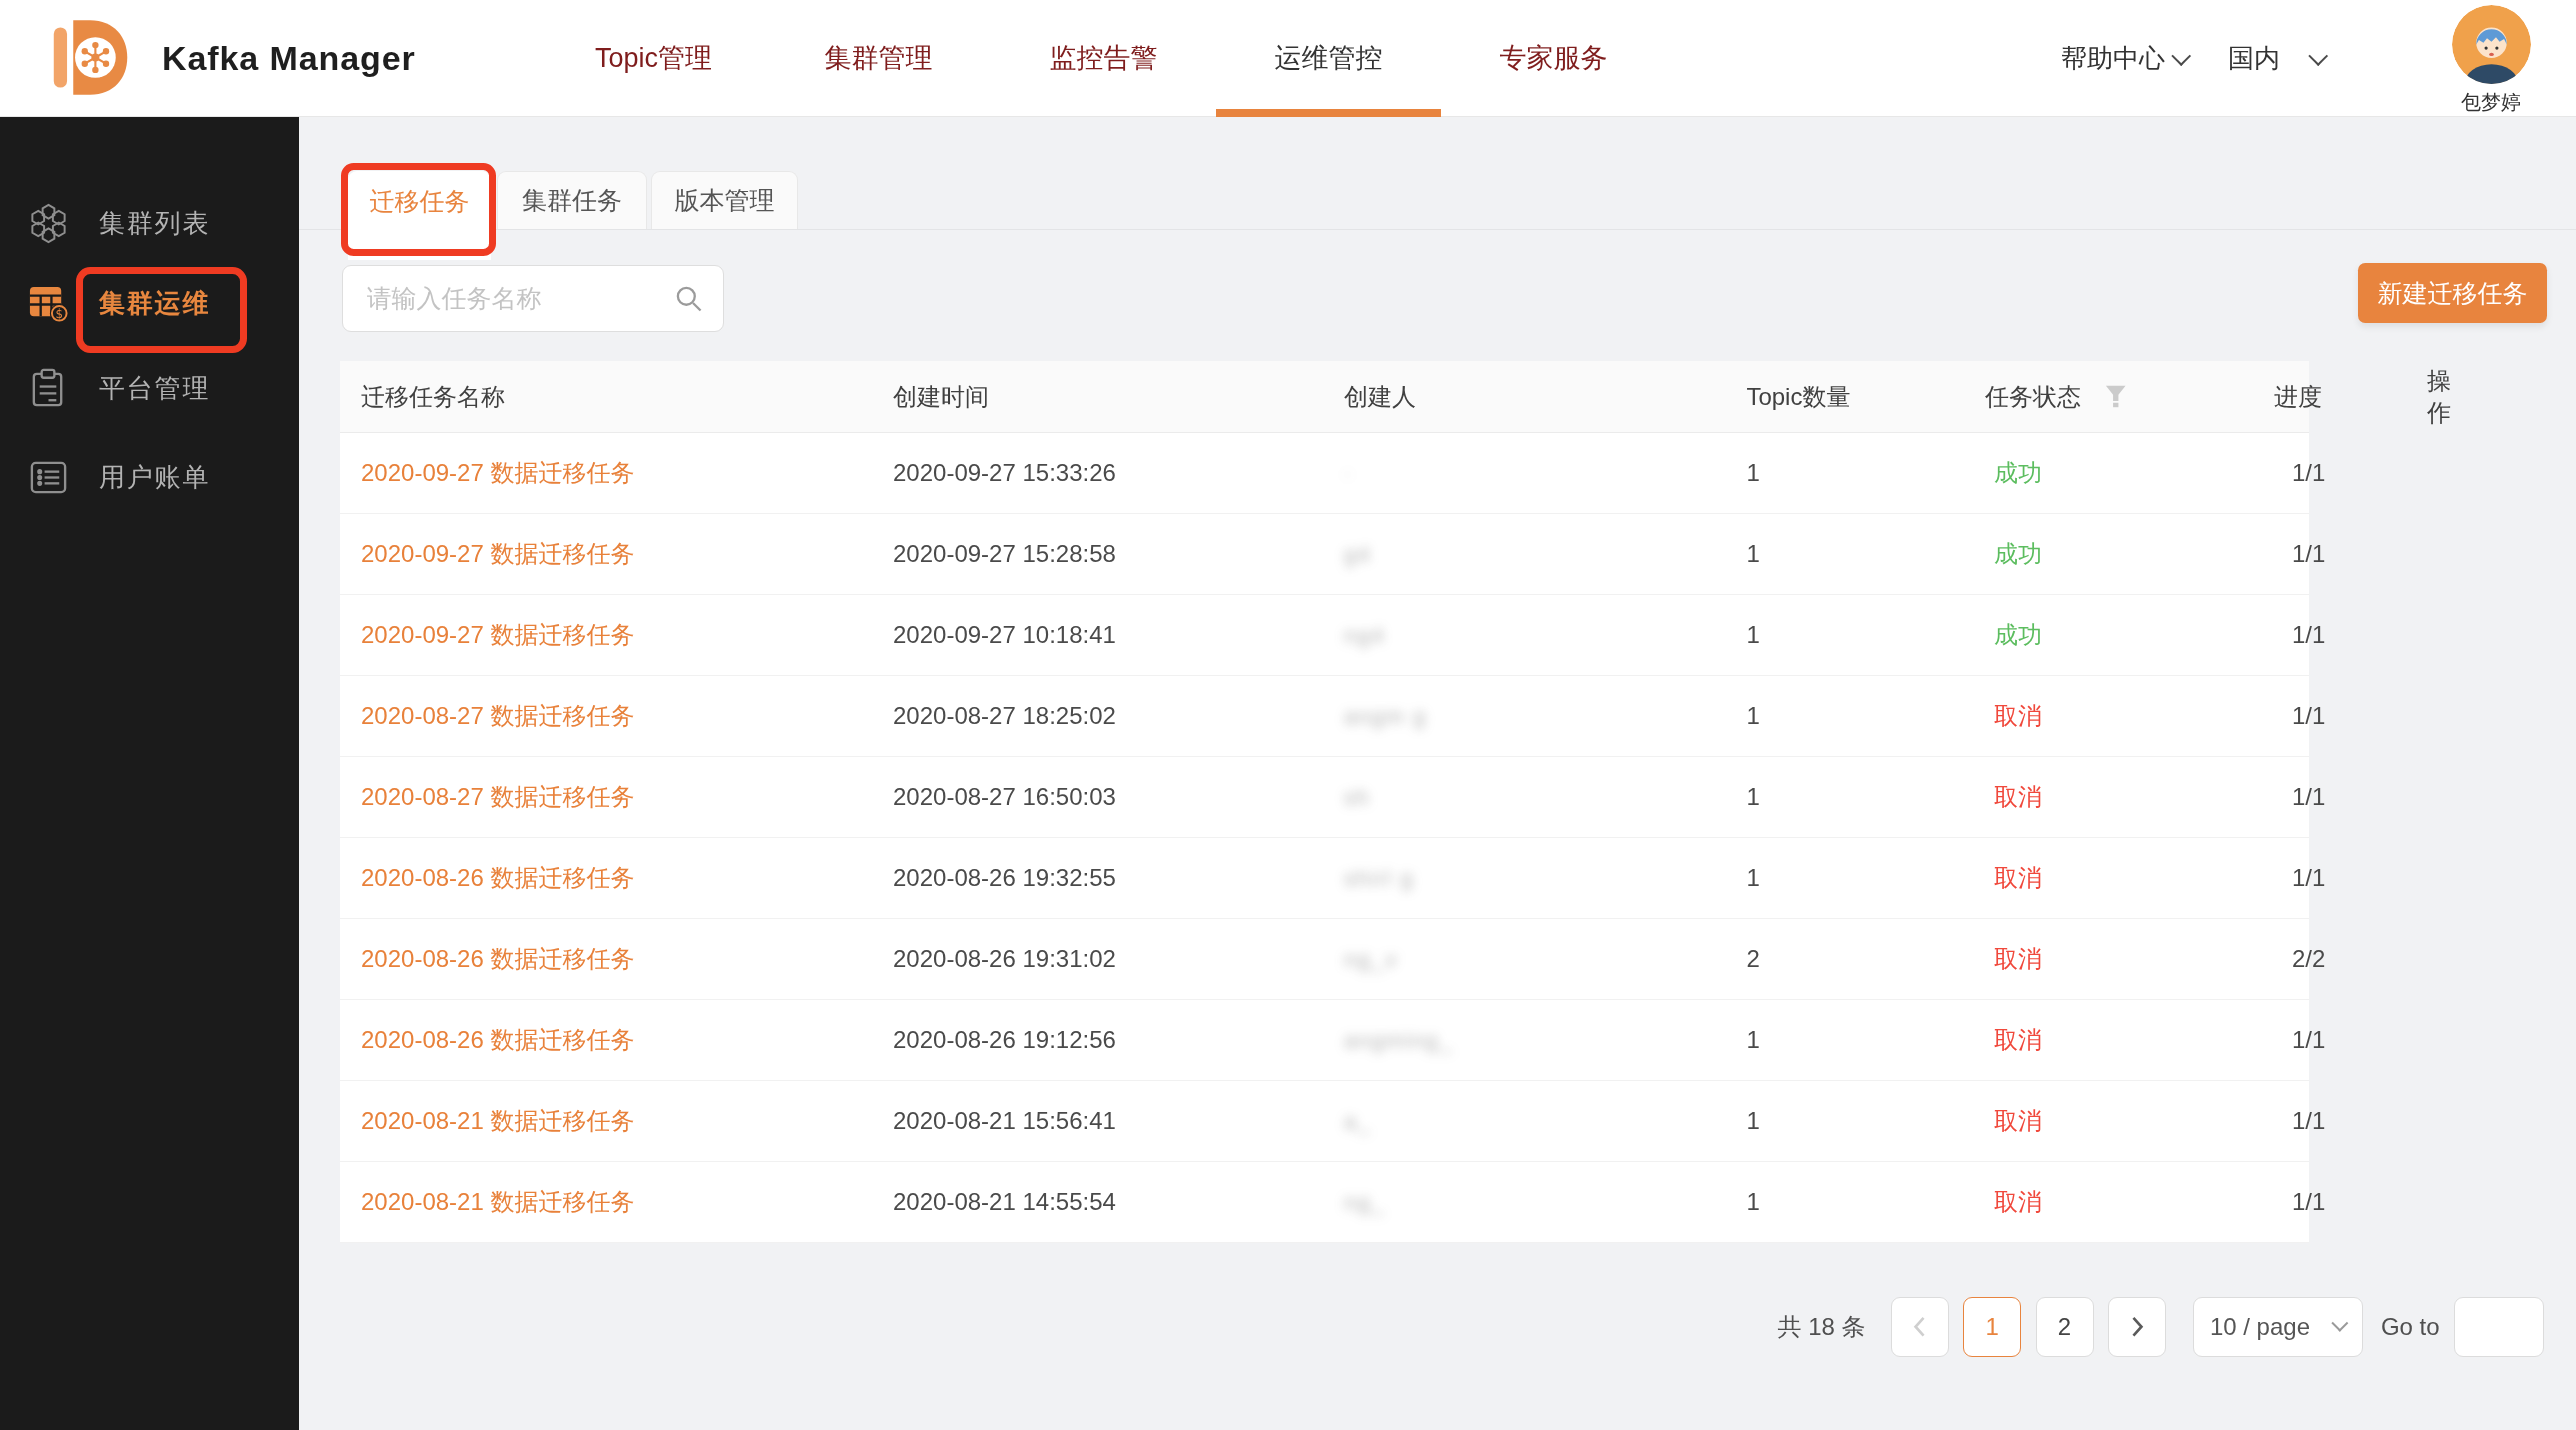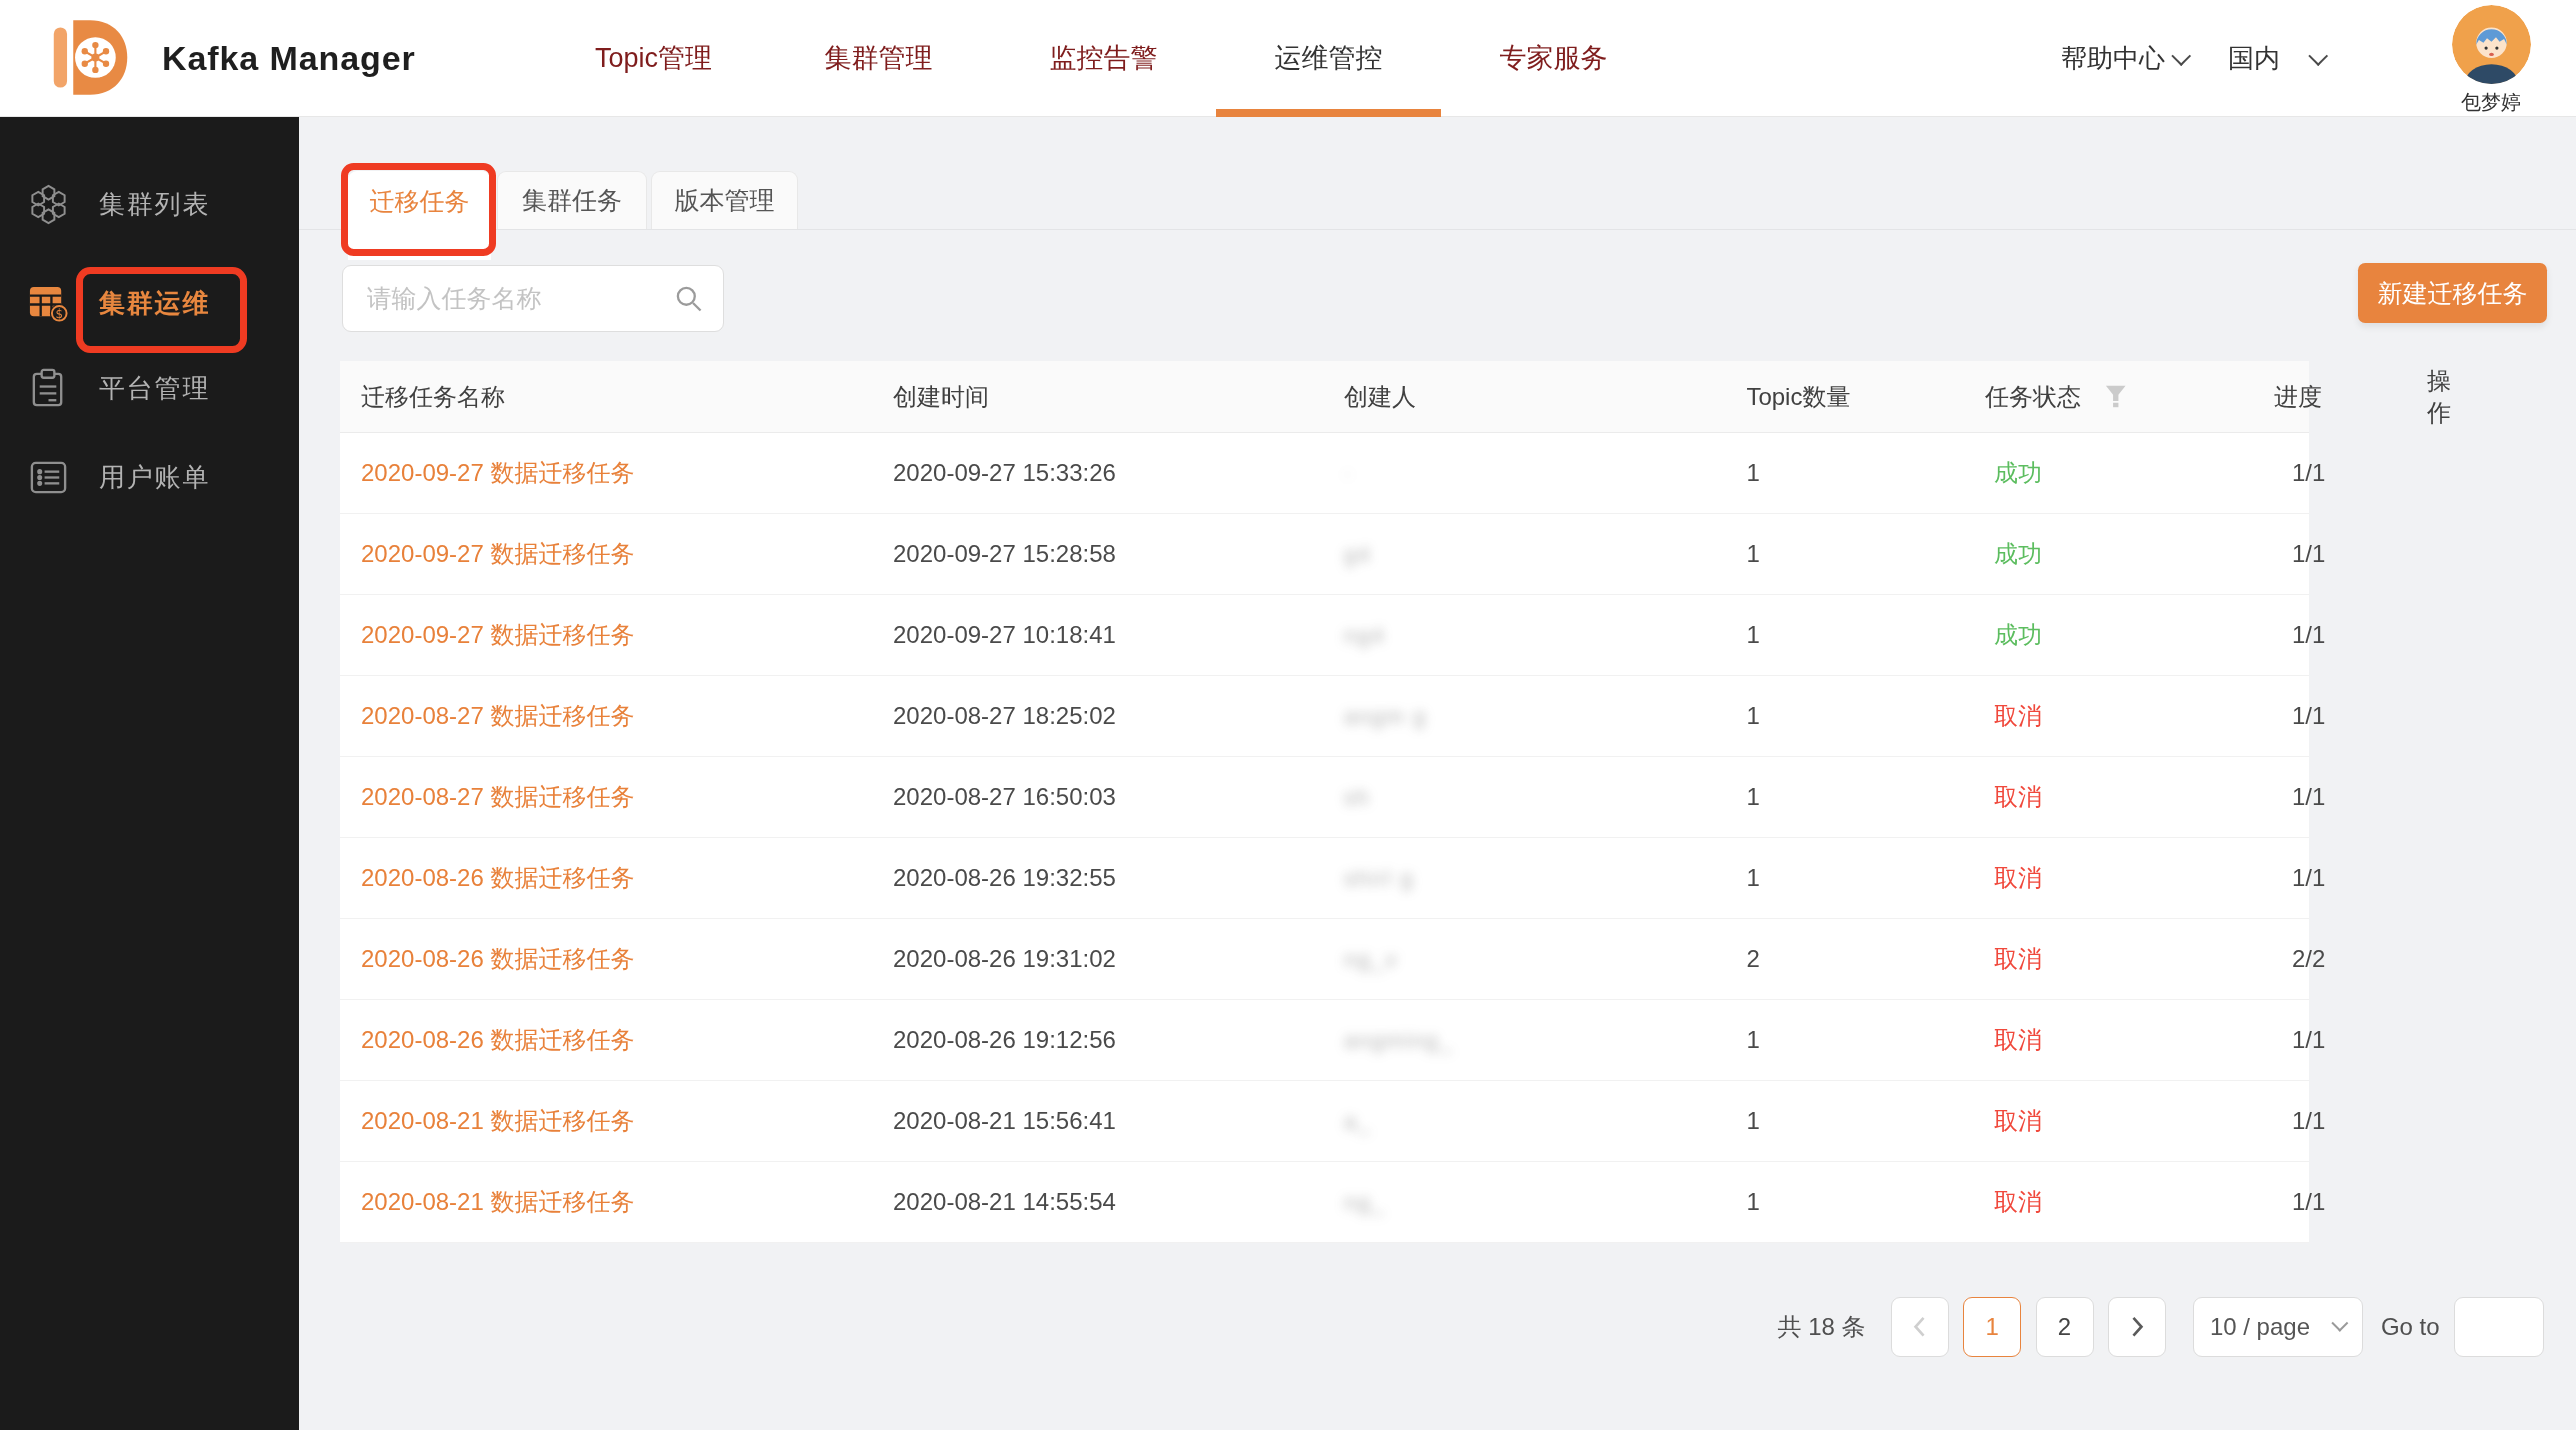--- a/index.html
+++ b/index.html
@@ -192,21 +192,21 @@
             <circle cx="50" cy="48" r="1.8" fill="#333"></circle>
           <ellipse cx="44" cy="55" rx="2.6" ry="1.8" fill="#d8604f"></ellipse>
         </g>
       </svg>
     </span>
     <div class="user-name">包梦婷</div>
   </div>
 </div>
 
 <div class="sidebar">
-  <div class="side-item" style="top:44px;">
+  <div class="side-item" style="top:63px;">
     <span class="side-icon">
       <svg width="43" height="43" viewBox="0 0 44 44" fill="none" stroke="#8f8f8f" stroke-width="2">
         <g>
           <path d="M22 3 l6 3.5 v7 l-6 3.5 l-6 -3.5 v-7 z"></path>
           <path d="M22 27 l6 3.5 v7 l-6 3.5 l-6 -3.5 v-7 z"></path>
           <path d="M11.5 9 l6 3.5 v7 l-6 3.5 l-6 -3.5 v-7 z"></path>
           <path d="M11.5 21 l6 3.5 v7 l-6 3.5 l-6 -3.5 v-7 z"></path>
           <path d="M32.5 9 l6 3.5 v7 l-6 3.5 l-6 -3.5 v-7 z"></path>
           <path d="M32.5 21 l6 3.5 v7 l-6 3.5 l-6 -3.5 v-7 z"></path>
         </g>

